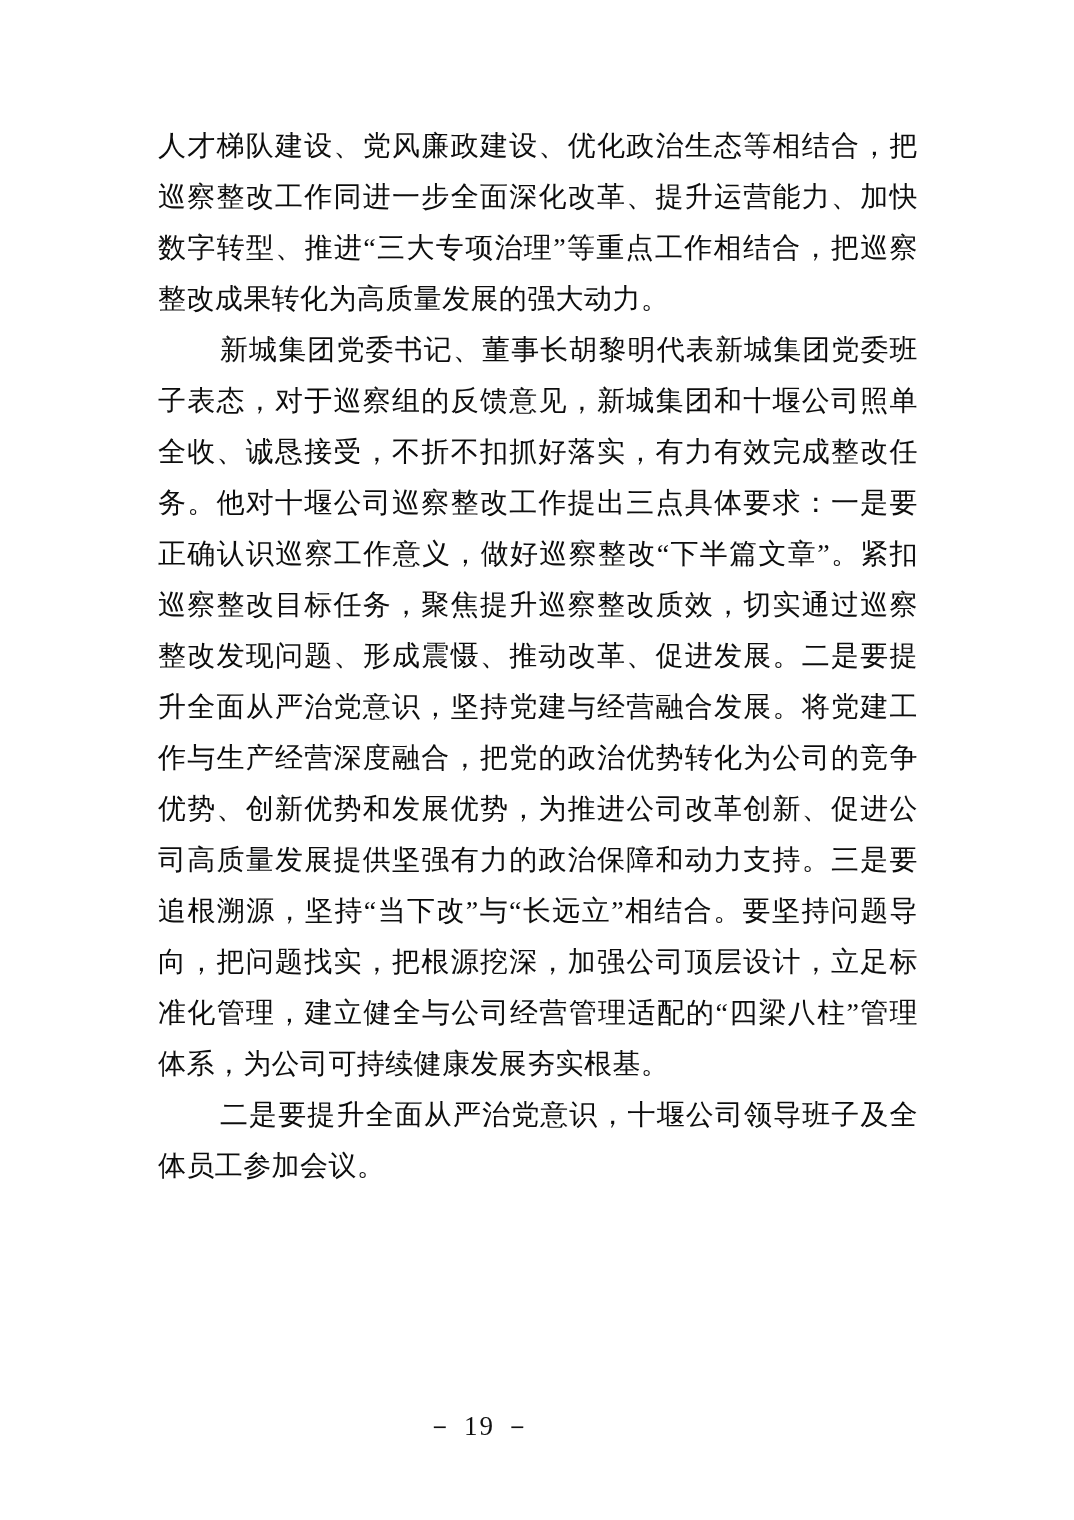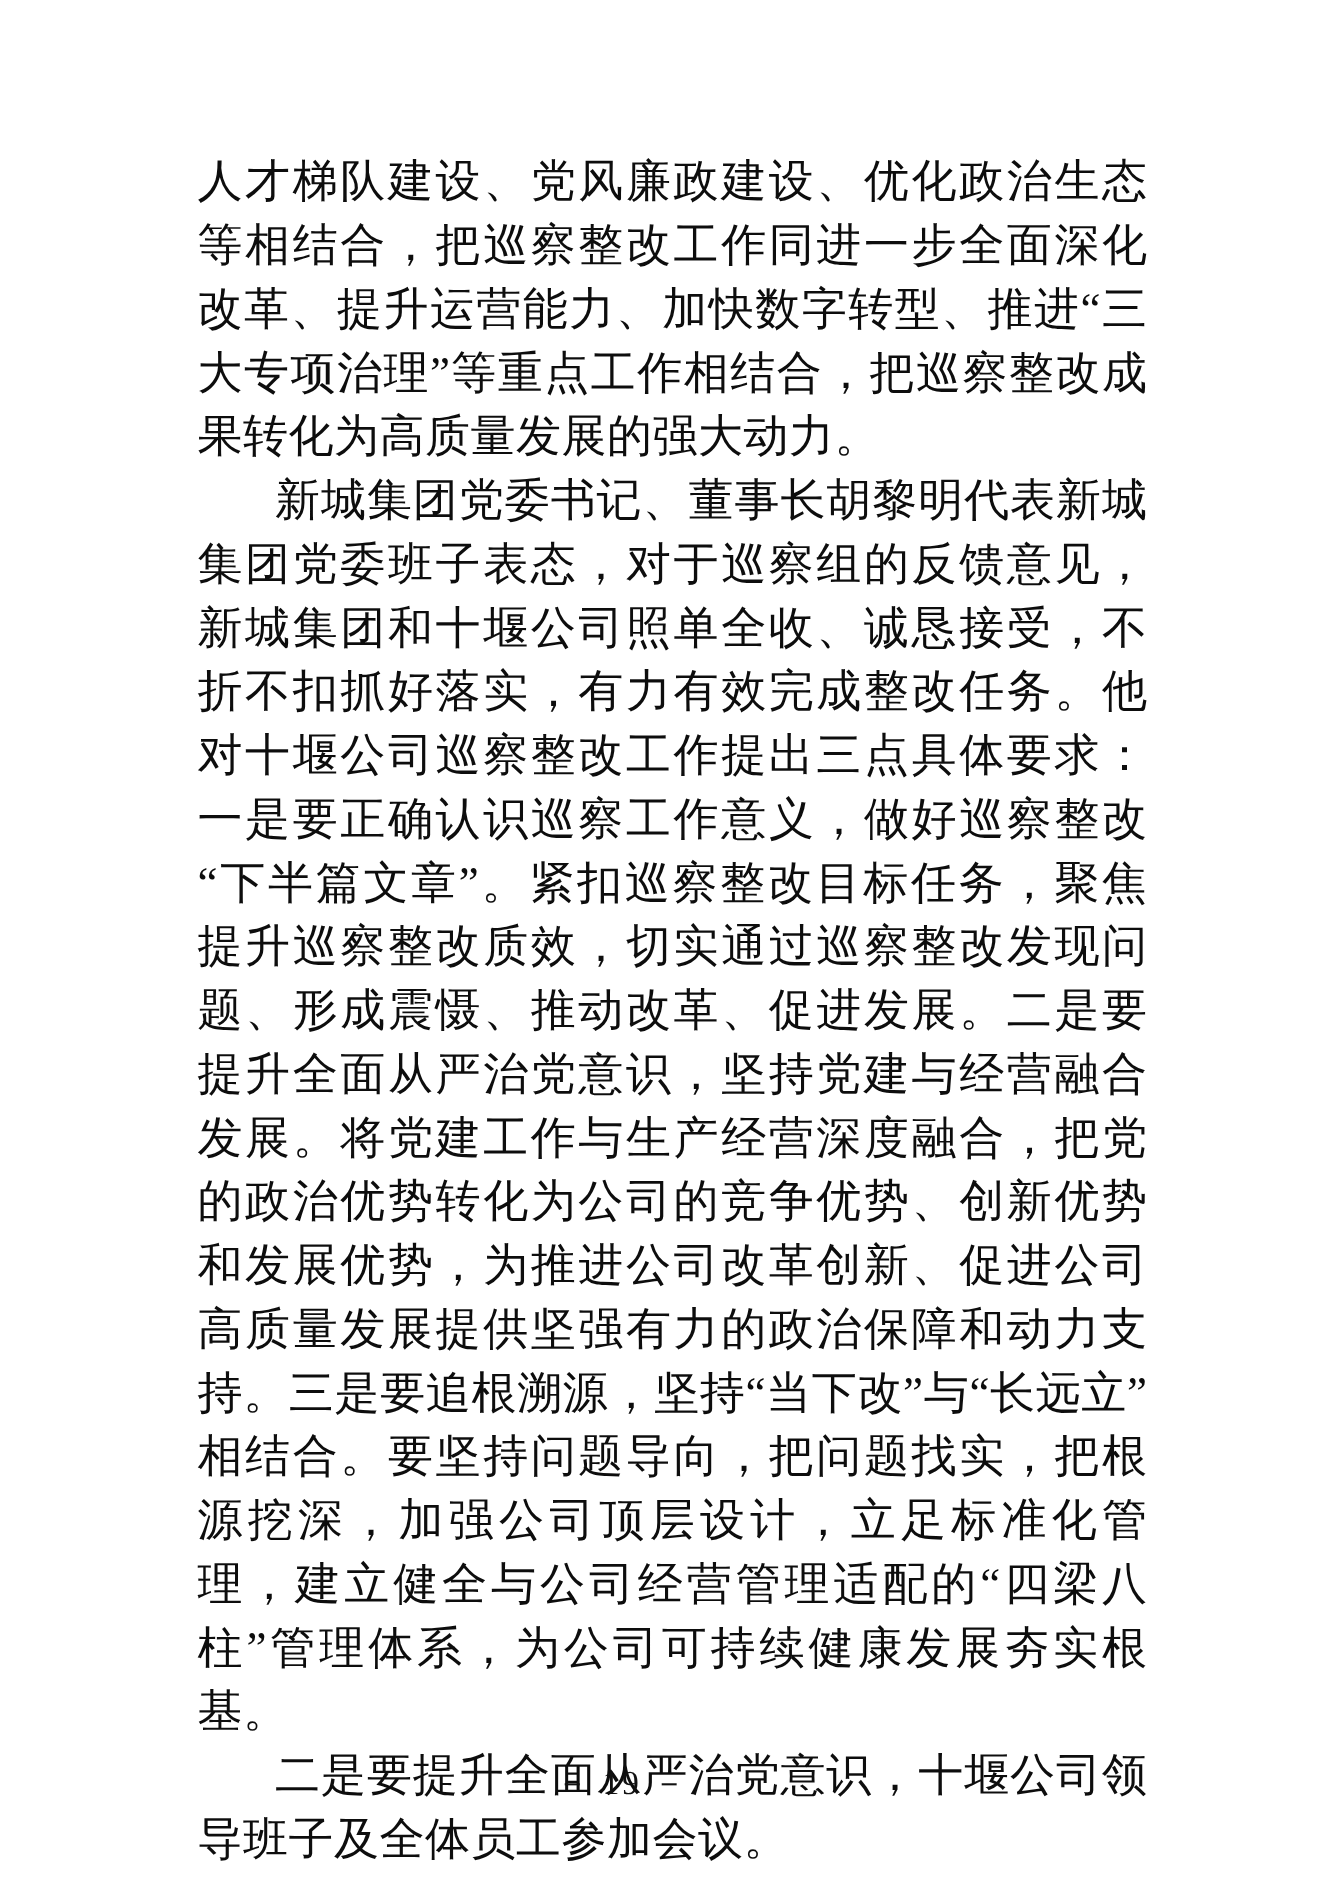--- a/index.html
+++ b/index.html
@@ -17,21 +17,21 @@
     box-sizing: border-box;
   }
   .content {
     position: absolute;
     left: 158px;
     top: 120px;
     width: 760px;
   }
   .para {
     font-family: "Liberation Serif", "DejaVu Serif", serif;
-    font-size: 36px;
+    font-size: 28px;
     line-height: 51px;
     color: #0d0d0d;
     text-align: justify;
     text-justify: inter-ideograph;
     letter-spacing: 0.4px;
     margin: 0 0 0 0;
     word-break: break-all;
   }
   .para.indent {
     text-indent: 62px;
@@ -39,21 +39,20 @@
   .footer {
     position: absolute;
     left: 0;
     top: 1408px;
     width: 959px;
     text-align: center;
     font-family: "Liberation Serif", "DejaVu Serif", serif;
     font-size: 27px;
     color: #111111;
     letter-spacing: 2px;
-    margin-left: 18px;
   }
 </style>
 </head>
 <body>
 
 <div class="page">
   <div class="content">
     <p class="para">人才梯队建设、党风廉政建设、优化政治生态等相结合，把巡察整改工作同进一步全面深化改革、提升运营能力、加快数字转型、推进“三大专项治理”等重点工作相结合，把巡察整改成果转化为高质量发展的强大动力。</p>
     <p class="para indent">新城集团党委书记、董事长胡黎明代表新城集团党委班子表态，对于巡察组的反馈意见，新城集团和十堰公司照单全收、诚恳接受，不折不扣抓好落实，有力有效完成整改任务。他对十堰公司巡察整改工作提出三点具体要求：一是要正确认识巡察工作意义，做好巡察整改“下半篇文章”。紧扣巡察整改目标任务，聚焦提升巡察整改质效，切实通过巡察整改发现问题、形成震慑、推动改革、促进发展。二是要提升全面从严治党意识，坚持党建与经营融合发展。将党建工作与生产经营深度融合，把党的政治优势转化为公司的竞争优势、创新优势和发展优势，为推进公司改革创新、促进公司高质量发展提供坚强有力的政治保障和动力支持。三是要追根溯源，坚持“当下改”与“长远立”相结合。要坚持问题导向，把问题找实，把根源挖深，加强公司顶层设计，立足标准化管理，建立健全与公司经营管理适配的“四梁八柱”管理体系，为公司可持续健康发展夯实根基。</p>
     <p class="para indent">二是要提升全面从严治党意识，十堰公司领导班子及全体员工参加会议。</p>

